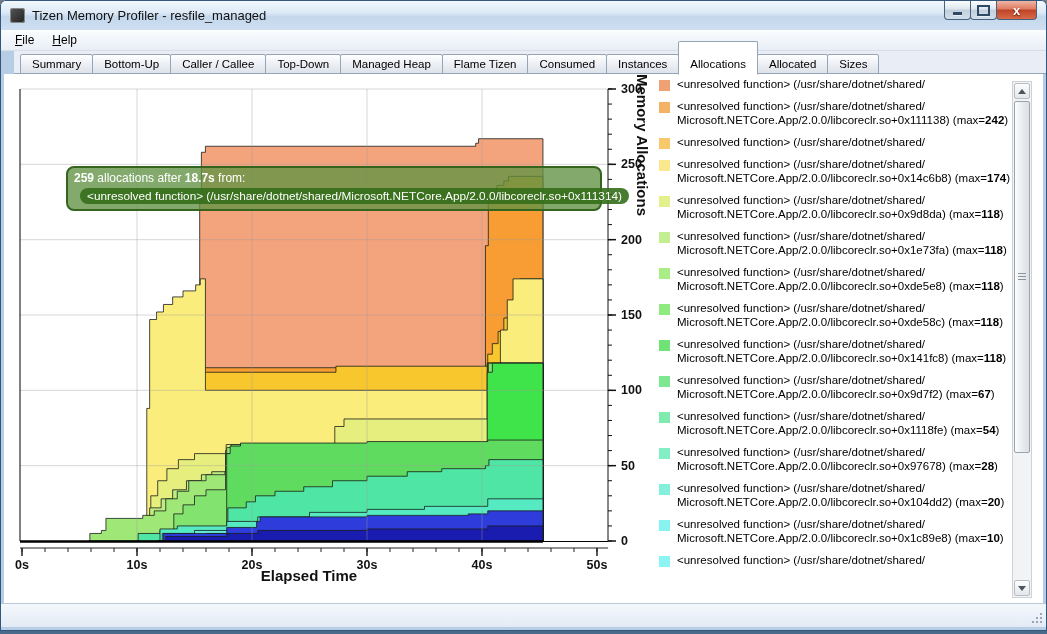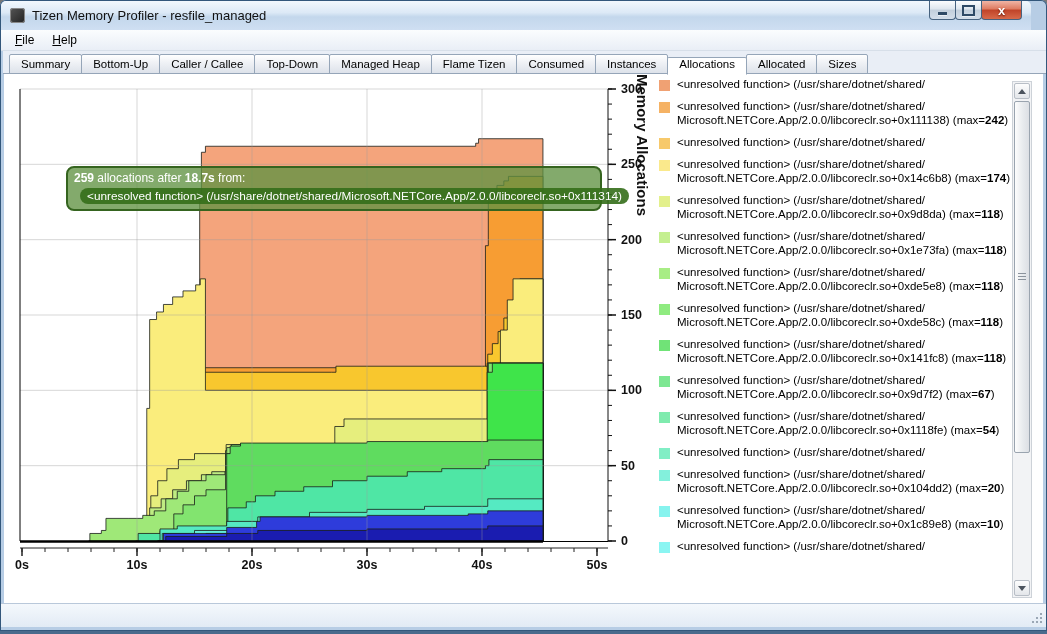--- a/index.html
+++ b/index.html
@@ -1,42 +1,42 @@
 <!DOCTYPE html>
 <html><head>
 <meta charset="utf-8">
 <style>
   html,body{margin:0;padding:0;background:#777;font-family:"Liberation Sans",sans-serif;}
   .window{position:relative;width:1047px;height:634px;background:#b7cde5;border-radius:6px 6px 0 0;
           box-shadow:inset 0 0 0 1px #33577b; overflow:hidden;border-bottom:3px solid #4a6a8c;box-sizing:border-box;}
   
-  .titlebar{position:absolute;left:1px;top:1px;right:16px;height:29px;border-radius:5px 5px 0 0;
+  .titlebar{position:absolute;left:1px;top:1px;right:1px;height:29px;border-radius:5px 5px 0 0;
             background:linear-gradient(#f2f8fd,#dcE9f6 40%,#c3d7ec 55%,#cfdff2);}
   .app-icon{position:absolute;left:9px;top:7px;width:15px;height:15px;background:linear-gradient(135deg,#555,#222);
             border-radius:3px;box-shadow:inset 0 0 0 1px #888;}
   .title-text{position:absolute;left:31px;top:7px;font-size:13px;color:#111;}
   .win-buttons{position:absolute;right:9px;top:0;display:flex;}
   .win-btn{height:18px;border:1px solid #46627f;border-top:none;border-radius:0 0 4px 4px;margin-left:-1px;
            background:linear-gradient(#fbfdfe,#dde6ee 45%,#c2cfdc 50%,#d3deea);display:flex;align-items:center;justify-content:center;}
   .win-btn.min{width:25px}.win-btn.max{width:25px}
   .win-btn.close{width:39px;background:linear-gradient(#f0b5a5,#de7a60 45%,#c04328 50%,#d86a4a);}
   .icon-minimize{width:9px;height:3px;background:#2e4a66;margin-top:6px;box-shadow:0 1px 0 rgba(255,255,255,.6);}
   .icon-maximize{width:9px;height:7px;border:2px solid #2e4a66;box-shadow:0 1px 0 rgba(255,255,255,.5);}
   .icon-close-glyph{color:#fff;font-weight:bold;font-size:13px;text-shadow:0 1px 2px #5f1405;}
   
   .menubar{position:absolute;left:1px;right:1px;top:30px;height:21px;background:linear-gradient(#fbfdfe,#e9eef6);
            border-bottom:1px solid #d7dfe9;font-size:12px;display:flex;align-items:center;padding-left:5px;box-sizing:border-box;}
   .menu-item{padding:2px 9px;color:#000;}
   
-  .tabbar{position:absolute;left:3px;right:1px;top:51px;height:23px;background:#e9eef6;}
+  .tabbar{position:absolute;left:14px;right:1px;top:51px;height:23px;background:#e9eef6;}
   .tabbar .underline{position:absolute;left:0;right:0;bottom:0;height:1px;background:#95a5b8;}
   .tabs{position:absolute;left:6px;bottom:0;display:flex;align-items:flex-end;}
   .tab{position:relative;padding:3px 11px 3px;border:1px solid #95a5b8;margin-right:-1px;font-size:11.5px;
        background:linear-gradient(#ffffff,#f0f2f6 40%,#dde2ea);border-radius:2px 2px 0 0;white-space:nowrap;z-index:1;}
-  .tab.active{background:#fff;padding-top:0;padding-bottom:4px;margin-bottom:-1px;z-index:3;border-bottom:1px solid #fff;}
+  .tab.active{background:#fff;padding-top:16px;padding-bottom:4px;margin-bottom:-1px;z-index:3;border-bottom:1px solid #fff;}
   
   .content{position:absolute;left:4px;right:4px;top:74px;height:529px;background:#fff;overflow:hidden;}
   .chart-svg{position:absolute;left:0;top:0;}
   .axis-title-x{position:absolute;left:140px;top:493px;width:330px;text-align:center;font-size:15px;font-weight:bold;color:#111;}
   .axis-title-y{position:absolute;left:630px;top:0;height:460px;display:flex;align-items:center;
                 writing-mode:vertical-rl;font-size:15px;font-weight:bold;color:#111;}
   
   .tooltip{position:absolute;left:62px;top:92px;width:536px;background:rgba(96,146,66,.78);
            border:2px solid #35641f;border-radius:8px;padding:3px 6px 5px;box-sizing:border-box;color:#fff;font-size:12px;}
   .tooltip b{font-weight:bold;}
@@ -225,20 +225,21 @@
         <line x1="604" y1="241" x2="612" y2="241" stroke="#111" stroke-width="1.5"></line>
         <text x="617" y="245" text-anchor="start" font-size="12.5" font-weight="700" fill="#111" font-family="&quot;Liberation Sans&quot;,sans-serif">150</text>
         <line x1="604" y1="165.66666666666669" x2="612" y2="165.66666666666669" stroke="#111" stroke-width="1.5"></line>
         <text x="617" y="169.66666666666669" text-anchor="start" font-size="12.5" font-weight="700" fill="#111" font-family="&quot;Liberation Sans&quot;,sans-serif">200</text>
         <line x1="604" y1="90.33333333333337" x2="612" y2="90.33333333333337" stroke="#111" stroke-width="1.5"></line>
         <text x="617" y="94.33333333333337" text-anchor="start" font-size="12.5" font-weight="700" fill="#111" font-family="&quot;Liberation Sans&quot;,sans-serif">250</text>
         <line x1="604" y1="15" x2="612" y2="15" stroke="#111" stroke-width="1.5"></line>
         <text x="617" y="19" text-anchor="start" font-size="12.5" font-weight="700" fill="#111" font-family="&quot;Liberation Sans&quot;,sans-serif">300</text>
       </svg>
 
+    <div class="axis-title-x">Elapsed Time</div>
     <div class="axis-title-y">Memory Allocations</div>
 
     <div class="tooltip">
       <div><b>259</b><span> allocations after </span><b>18.7s</b><span> from:</span></div>
       <div class="pill">&lt;unresolved function&gt; (/usr/share/dotnet/shared/Microsoft.NETCore.App/2.0.0/libcoreclr.so+0x111314)</div>
     </div>
 
     <div class="legend">
         <div class="legend-item">
           <span class="legend-swatch" style="background: rgb(240, 161, 115);"></span>
@@ -312,20 +313,21 @@
           <span class="legend-swatch" style="background: rgb(127, 235, 174);"></span>
           <div class="legend-text">
             <div>&lt;unresolved function&gt; (/usr/share/dotnet/shared/</div>
             <div>Microsoft.NETCore.App/2.0.0/libcoreclr.so+0x1118fe) (max=<b>54</b>)</div>
           </div>
         </div>
         <div class="legend-item">
           <span class="legend-swatch" style="background: rgb(129, 238, 197);"></span>
           <div class="legend-text">
             <div>&lt;unresolved function&gt; (/usr/share/dotnet/shared/</div>
+            <div>Microsoft.NETCore.App/2.0.0/libcoreclr.so+0x97678) (max=<b>28</b>)</div>
           </div>
         </div>
         <div class="legend-item">
           <span class="legend-swatch" style="background: rgb(131, 240, 220);"></span>
           <div class="legend-text">
             <div>&lt;unresolved function&gt; (/usr/share/dotnet/shared/</div>
             <div>Microsoft.NETCore.App/2.0.0/libcoreclr.so+0x104dd2) (max=<b>20</b>)</div>
           </div>
         </div>
         <div class="legend-item">

